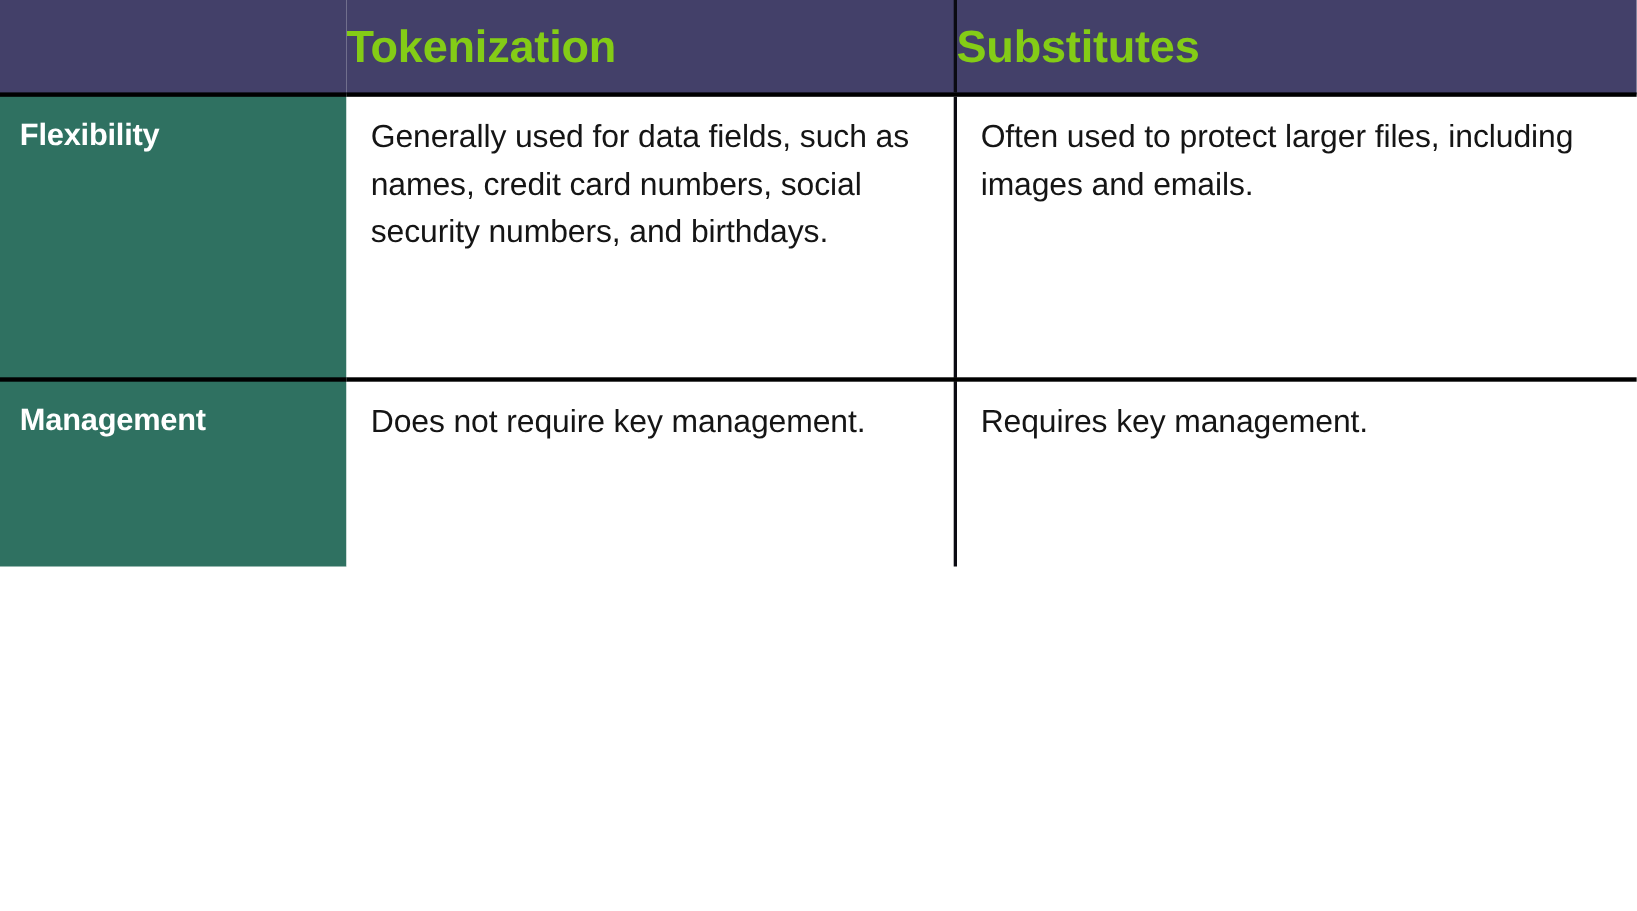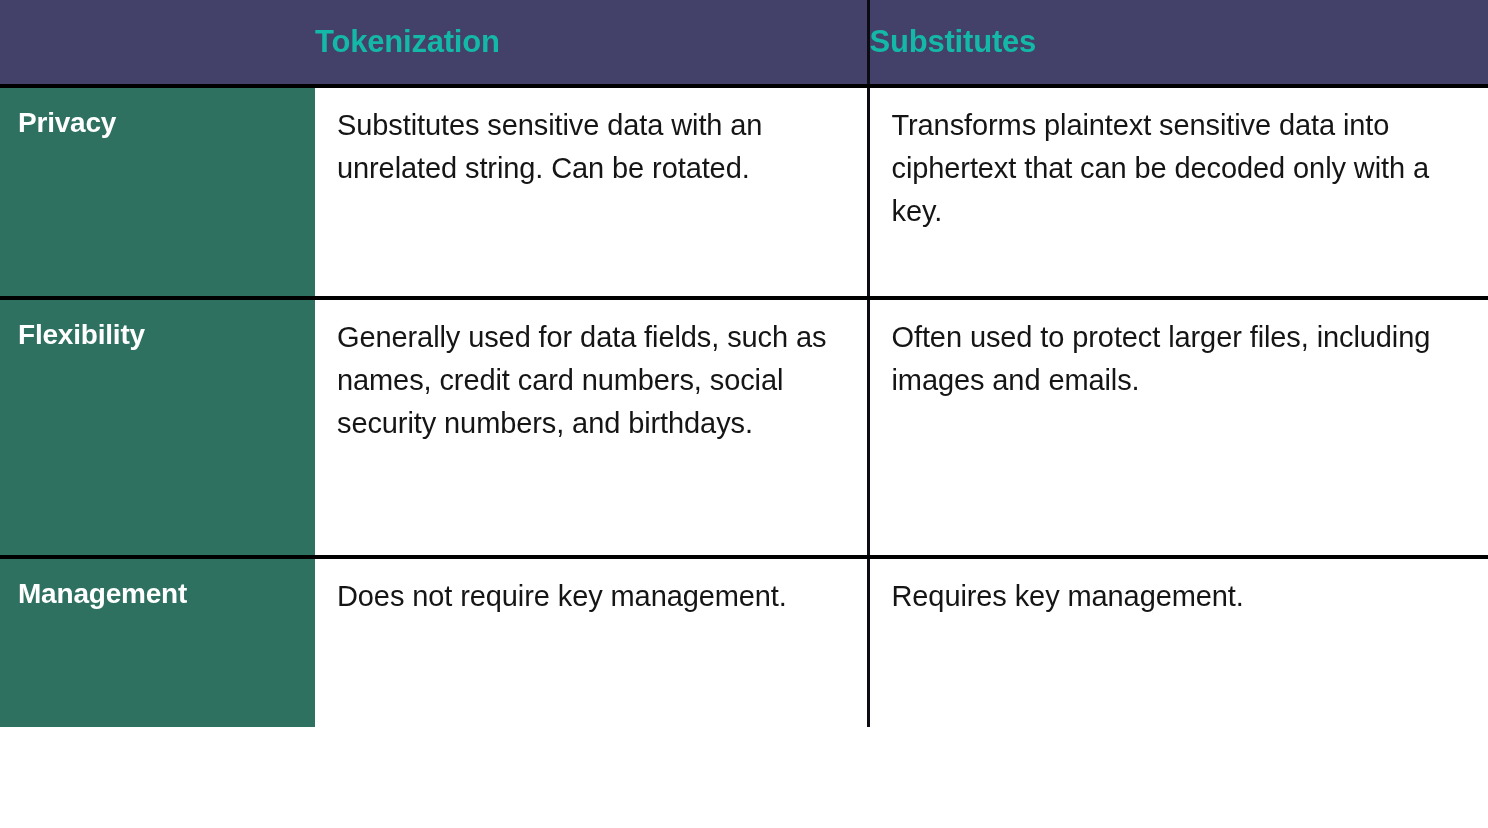--- a/index.html
+++ b/index.html
@@ -42,22 +42,22 @@
     margin: 0;
     vertical-align: middle;
     border: 0;
     border-bottom: 4px solid #000000;
   }
   th.head-corner {
     background: #434069;
     border-right: 3px solid #0b0b12;
   }
   th.head-cell {
-    color: #14b8a6;
-    font-size: 31px;
+    color: #84cc16;
+    font-size: 41px;
     font-weight: bold;
     text-align: left;
     letter-spacing: -0.2px;
     padding: 0 0 0 22px;
   }
   th.head-cell.mid {
     border-right: 3px solid #0b0b12;
   }
 
   
@@ -122,25 +122,20 @@
     <thead>
       <tr class="header-row">
         <th class="head-corner"></th>
         <th class="head-cell mid">Tokenization</th>
         <th class="head-cell">Substitutes</th>
       </tr>
     </thead>
 
     <tbody>
 
-      <tr class="data-row row-privacy">
-        <td class="label-cell">Privacy</td>
-        <td class="body-cell mid">Substitutes sensitive data with an unrelated string. Can be rotated.</td>
-        <td class="body-cell">Transforms plaintext sensitive data into ciphertext that can be decoded only with a key.</td>
-      </tr>
 
 
       <tr class="data-row row-flexibility">
         <td class="label-cell">Flexibility</td>
         <td class="body-cell mid">Generally used for data fields, such as names, credit card numbers, social security numbers, and birthdays.</td>
         <td class="body-cell">Often used to protect larger files, including images and emails.</td>
       </tr>
 
       <tr class="data-row row-management last">
         <td class="label-cell">Management</td>

